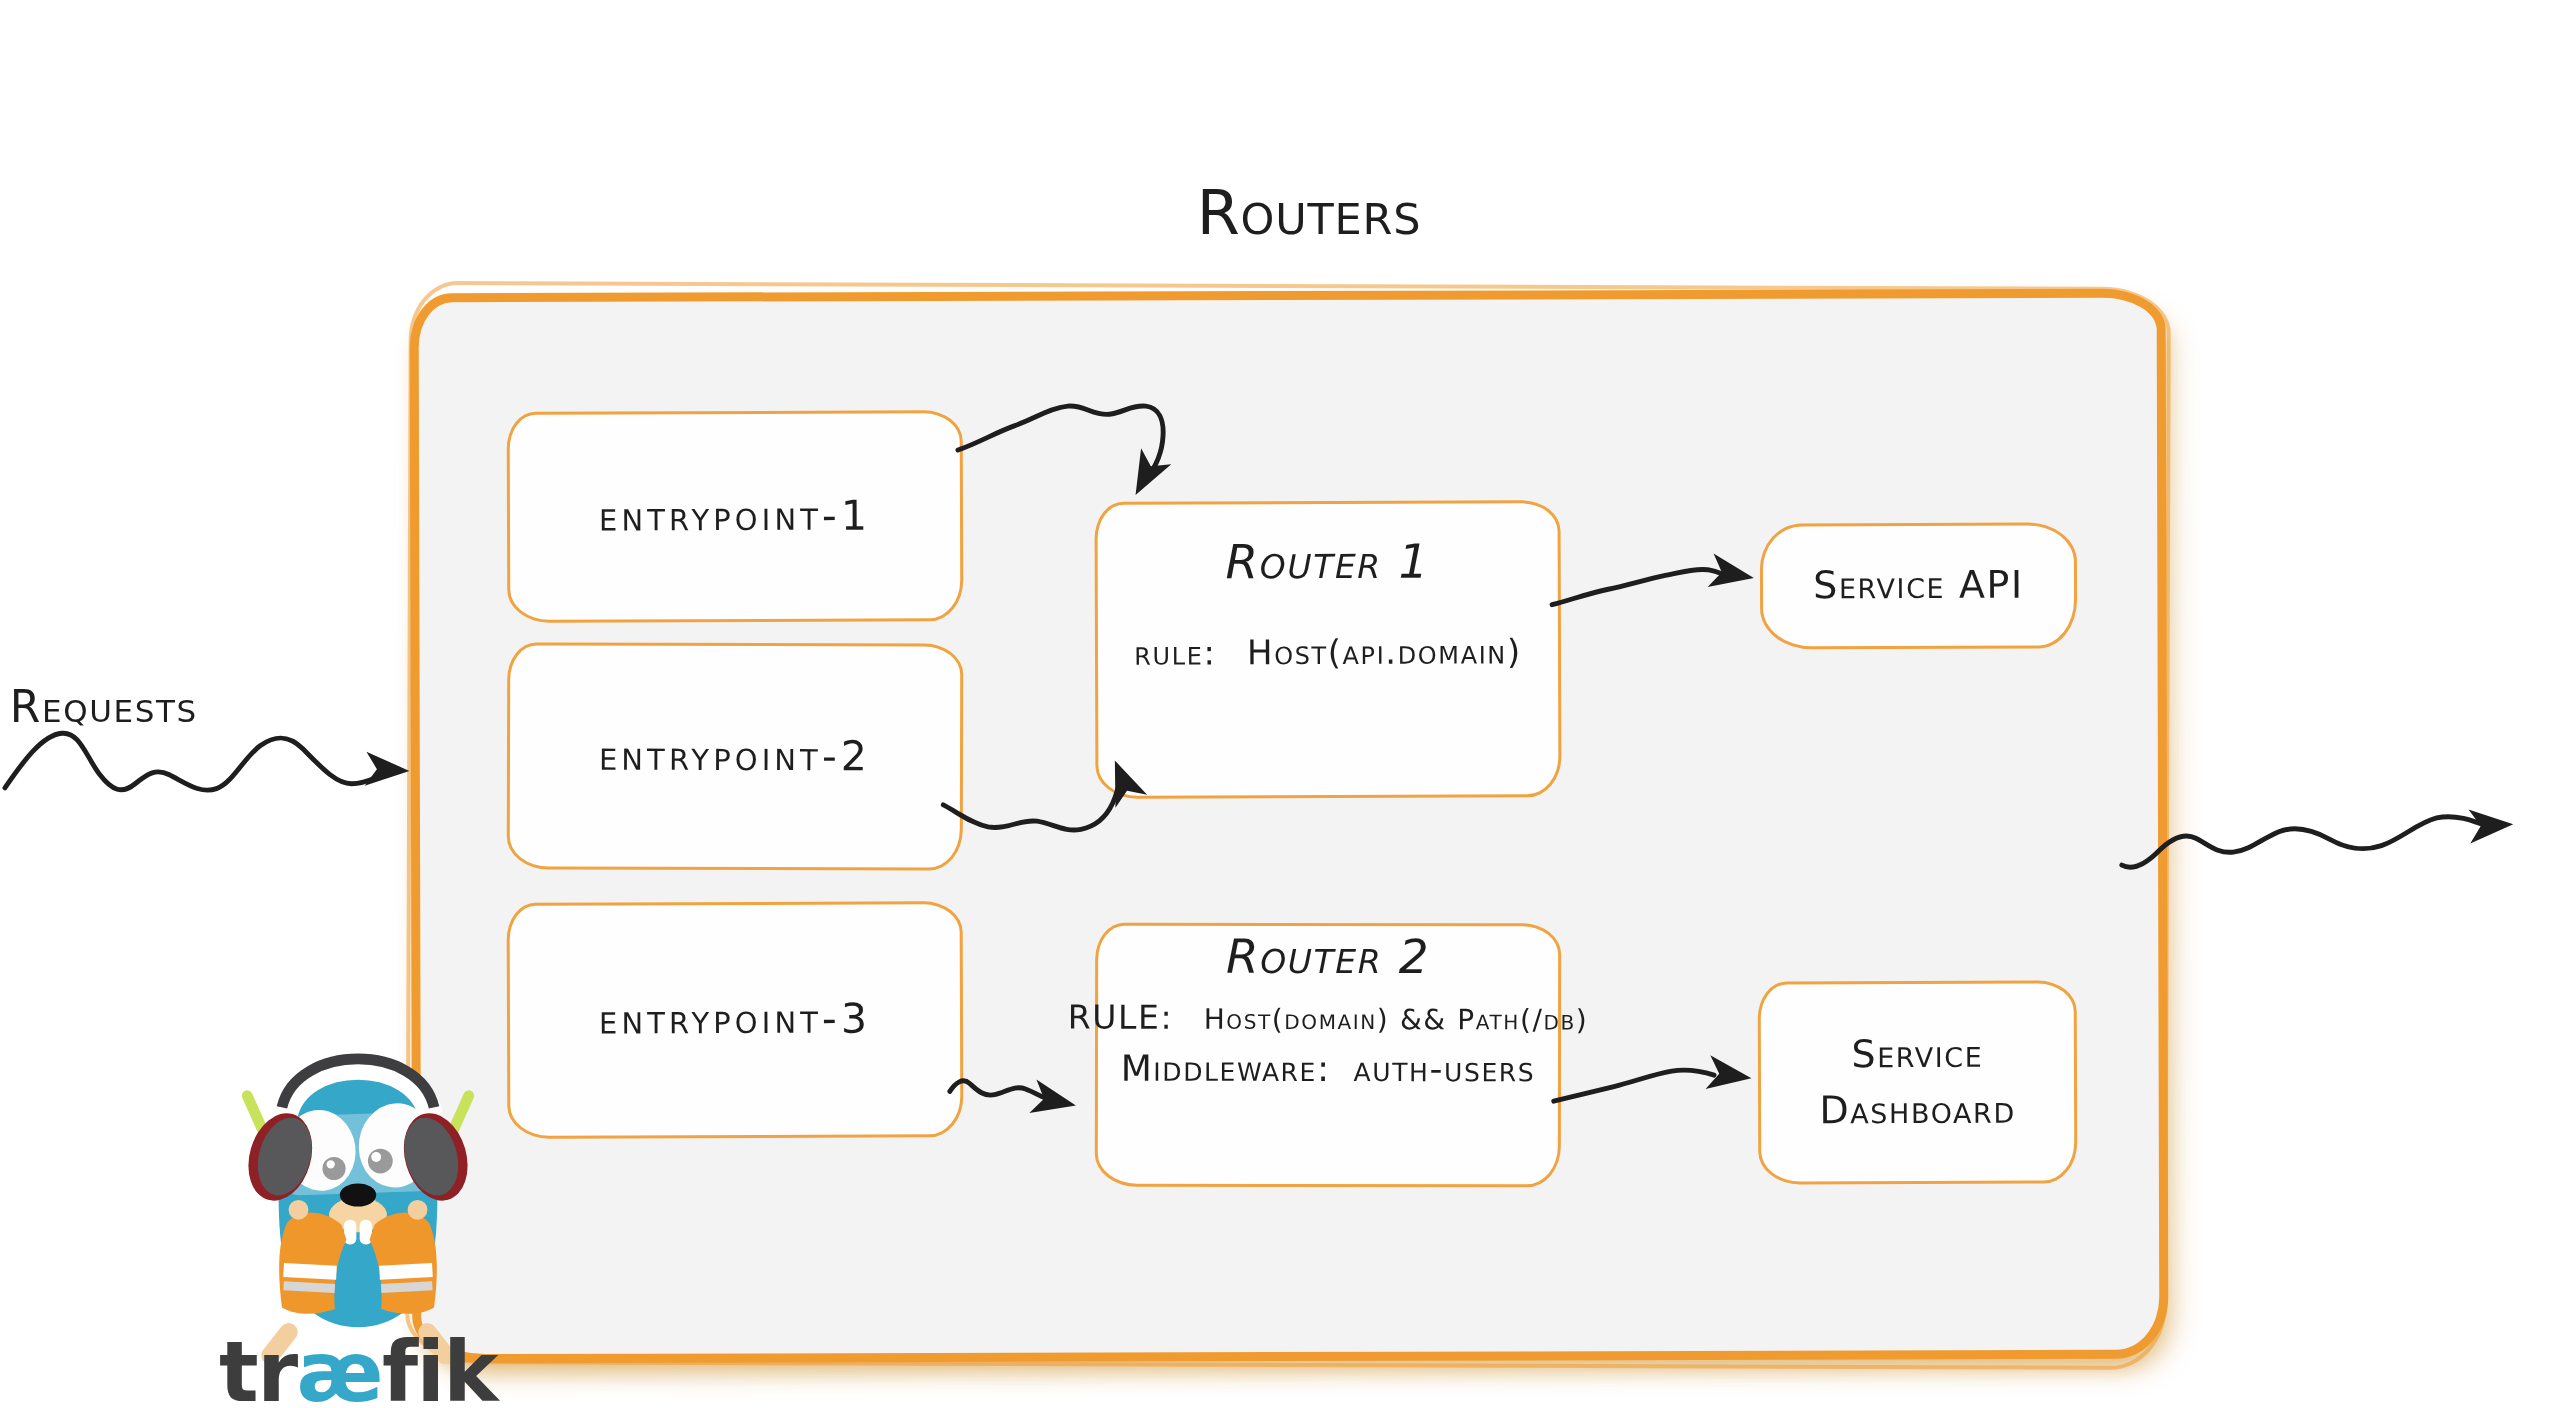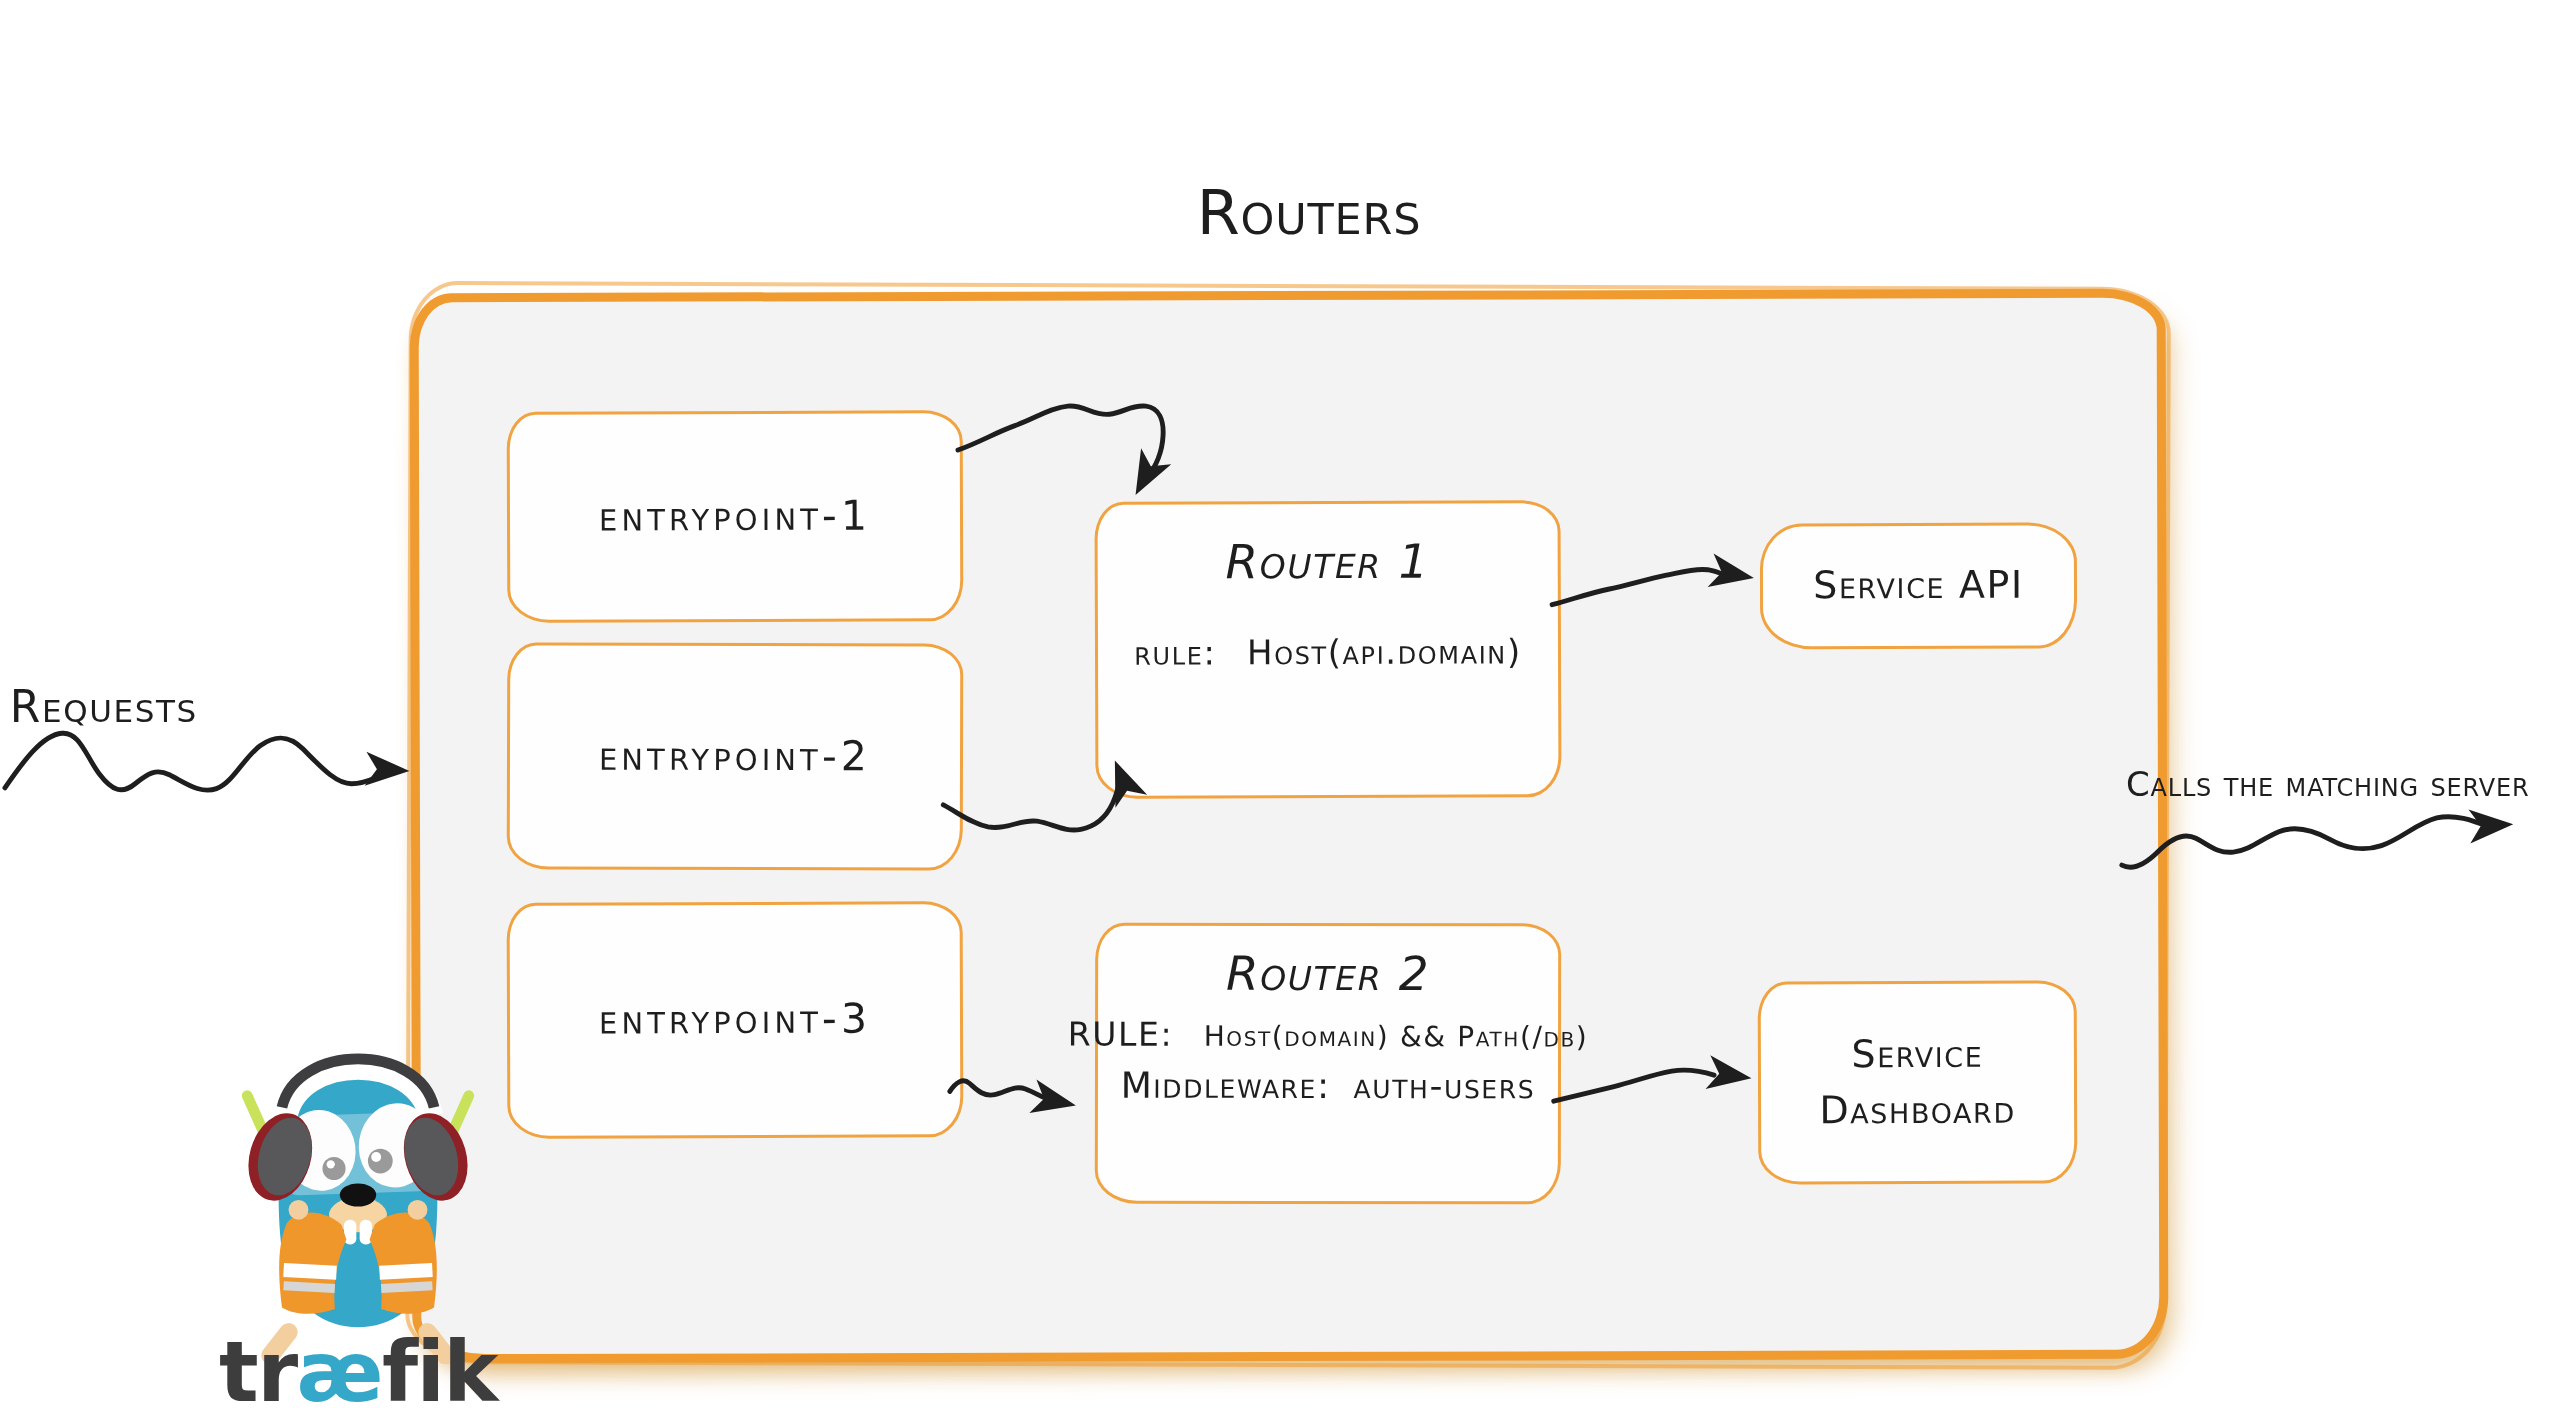--- a/index.html
+++ b/index.html
@@ -83,41 +83,40 @@
 </head>
 <body>
 
 <div class="stage">
 
   <div class="panel"></div>
 
   <div class="hand title">Routers</div>
 
   <div class="hand side-label requests">Requests</div>
-  <div class="hand side-label calls">Calls the matching server</div>
 
   <div class="node" style="left:507px;top:411px;width:450px;height:205px;">
     <span class="hand ep-label">entrypoint-1</span>
   </div>
   <div class="node" style="left:507px;top:643px;width:450px;height:221px;transform:rotate(0.15deg);">
     <span class="hand ep-label">entrypoint-2</span>
   </div>
   <div class="node" style="left:507px;top:902px;width:450px;height:230px;">
     <span class="hand ep-label">entrypoint-3</span>
   </div>
 
   <div class="node" style="left:1095px;top:501px;width:460px;height:260px;justify-content:flex-start;padding-top:31px;">
     <span class="hand router-name">Router 1</span>
     <span class="hand rule-line">
       <span>rule:</span>
       <span style="margin-left:18px;">Host(api.domain)</span>
     </span>
   </div>
 
-  <div class="node" style="left:1095px;top:923px;width:460px;height:254px;justify-content:flex-start;padding-top:21px;transform:rotate(0.1deg);">
+  <div class="node" style="left:1095px;top:923px;width:460px;height:254px;justify-content:flex-start;padding-top:4px;transform:rotate(0.1deg);">
     <span class="hand router-name">Router 2</span>
     <span class="hand rule-line-2">
       <span style="font-size:33px;">RULE:</span>
       <span style="margin-left:20px;">Host(domain) &amp;&amp; Path(/db)</span>
     </span>
     <span class="hand mw-line">
       <span>Middleware:</span>
       <span style="margin-left:9.8px;">auth-users</span>
     </span>
   </div>

